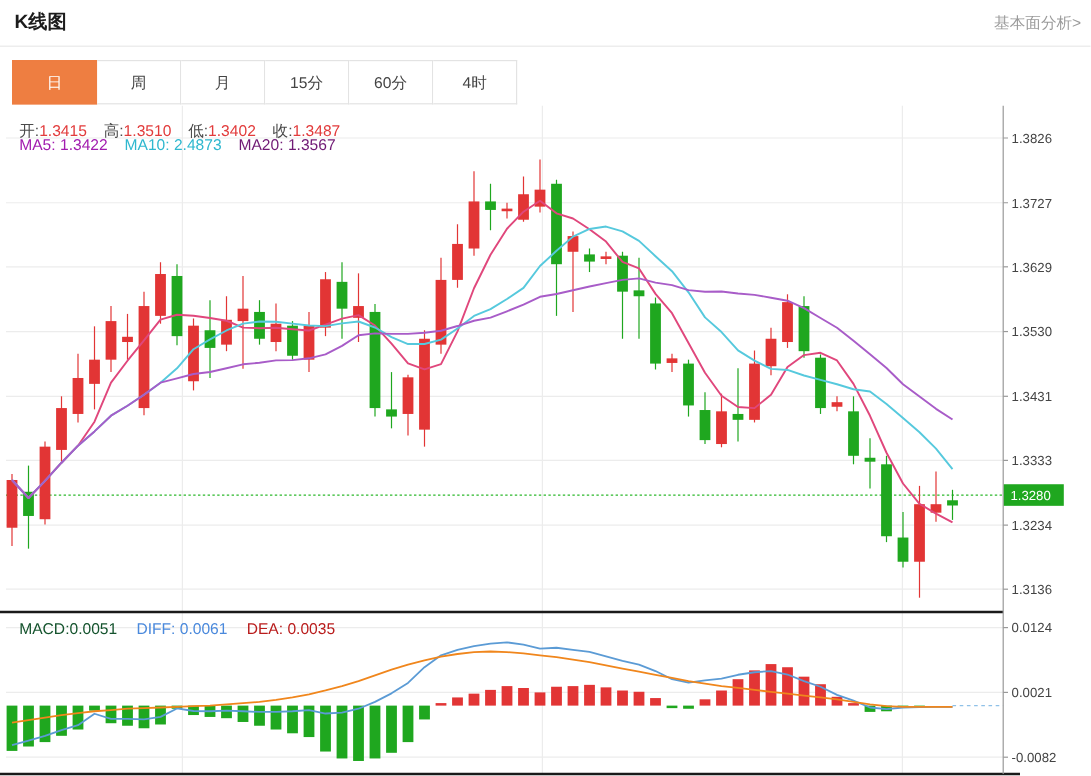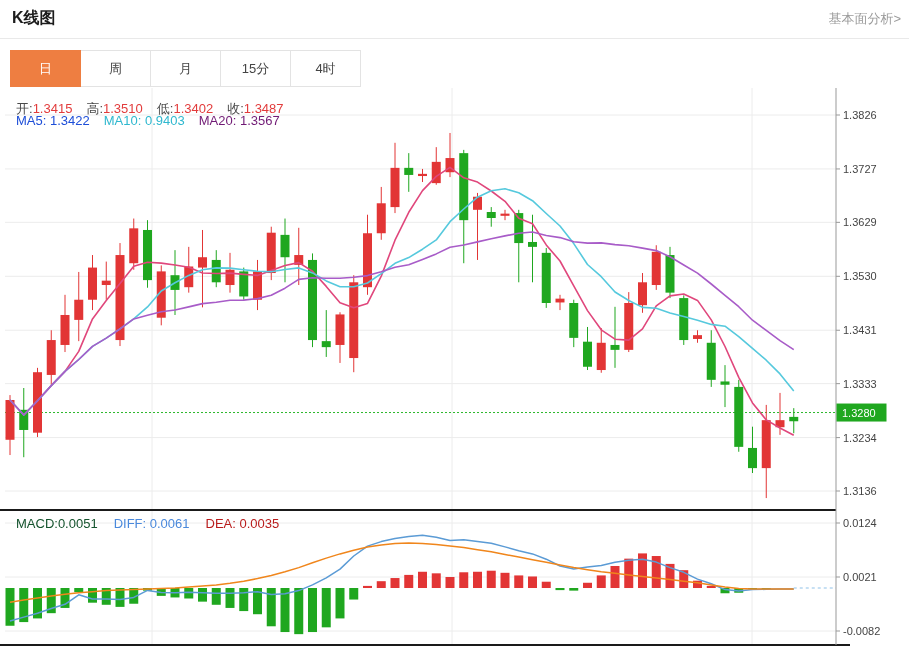--- a/index.html
+++ b/index.html
@@ -10,21 +10,21 @@
   .header-divider{position:absolute;top:38px;left:0;width:909px;height:1px;background:#e9e9e9;}
   .tabs{position:absolute;left:10px;top:50px;display:flex;}
   .tab{width:69px;height:35px;line-height:35px;text-align:center;font-size:13px;color:#444;
        border:1px solid #e3e3e3;border-left:none;background:#fff;cursor:pointer;box-sizing:content-box;}
   .tab:first-child{border-left:1px solid #e3e3e3;}
   .tab.active{background:#ee7e41;border-color:#ee7e41;color:#fff;}
   .quote-bar{position:absolute;left:16px;top:100px;font-size:13px;color:#4a4a4a;z-index:3;white-space:nowrap;}
   .quote-bar .lbl{color:#4a4a4a;}
   .quote-bar .val{color:#e23b3b;margin-right:14px;}
   .ma-bar{position:absolute;left:16px;top:113px;font-size:13px;z-index:3;white-space:nowrap;}
-  .ma5{color:#1d4ed8;margin-right:14px;}
+  .ma5{color:#a21caf;margin-right:14px;}
   .ma10{color:#2fb8cf;margin-right:14px;}
   .ma20{color:#701a75;}
   .macd-bar{position:absolute;left:16px;top:516px;font-size:13px;z-index:3;white-space:nowrap;}
   .macdv{color:#14532d;margin-right:16px;}
   .diffv{color:#4a89dc;margin-right:16px;}
   .deav{color:#b91c1c;}
   #chart{position:absolute;left:0;top:88px;z-index:1;}
 </style>
 </head>
 <body>
@@ -32,29 +32,30 @@
 <div class="page">
   <div class="title">K线图</div>
   <a class="top-link">基本面分析&gt;</a>
   <div class="header-divider"></div>
 
   <div class="tabs">
     <div class="tab active">日</div>
     <div class="tab">周</div>
     <div class="tab">月</div>
     <div class="tab">15分</div>
+    <div class="tab">60分</div>
     <div class="tab">4时</div>
   </div>
 
   <div class="quote-bar">
     <span class="lbl">开:</span><span class="val">1.3415</span><span class="lbl">高:</span><span class="val">1.3510</span><span class="lbl">低:</span><span class="val">1.3402</span><span class="lbl">收:</span><span class="val">1.3487</span>
   </div>
 
   <div class="ma-bar">
-    <span class="ma5"><span>MA5:</span> <span>1.3422</span></span><span class="ma10"><span>MA10:</span> <span>0.9403</span></span><span class="ma20"><span>MA20:</span> <span>1.3567</span></span>
+    <span class="ma5"><span>MA5:</span> <span>1.3422</span></span><span class="ma10"><span>MA10:</span> <span>2.4873</span></span><span class="ma20"><span>MA20:</span> <span>1.3567</span></span>
   </div>
 
   <div class="macd-bar">
     <span class="macdv"><span>MACD:</span><span>0.0051</span></span><span class="diffv"><span>DIFF:</span> <span>0.0061</span></span><span class="deav"><span>DEA:</span> <span>0.0035</span></span>
   </div>
 
   <svg id="chart" width="909" height="559" viewBox="0 88 909 559" xmlns="http://www.w3.org/2000/svg">
       <line x1="5" y1="115" x2="836" y2="115" stroke="#ececec" stroke-width="1"></line>
       <line x1="5" y1="168.94782608695667" x2="836" y2="168.94782608695667" stroke="#ececec" stroke-width="1"></line>
       <line x1="5" y1="222.3507246376815" x2="836" y2="222.3507246376815" stroke="#ececec" stroke-width="1"></line>

